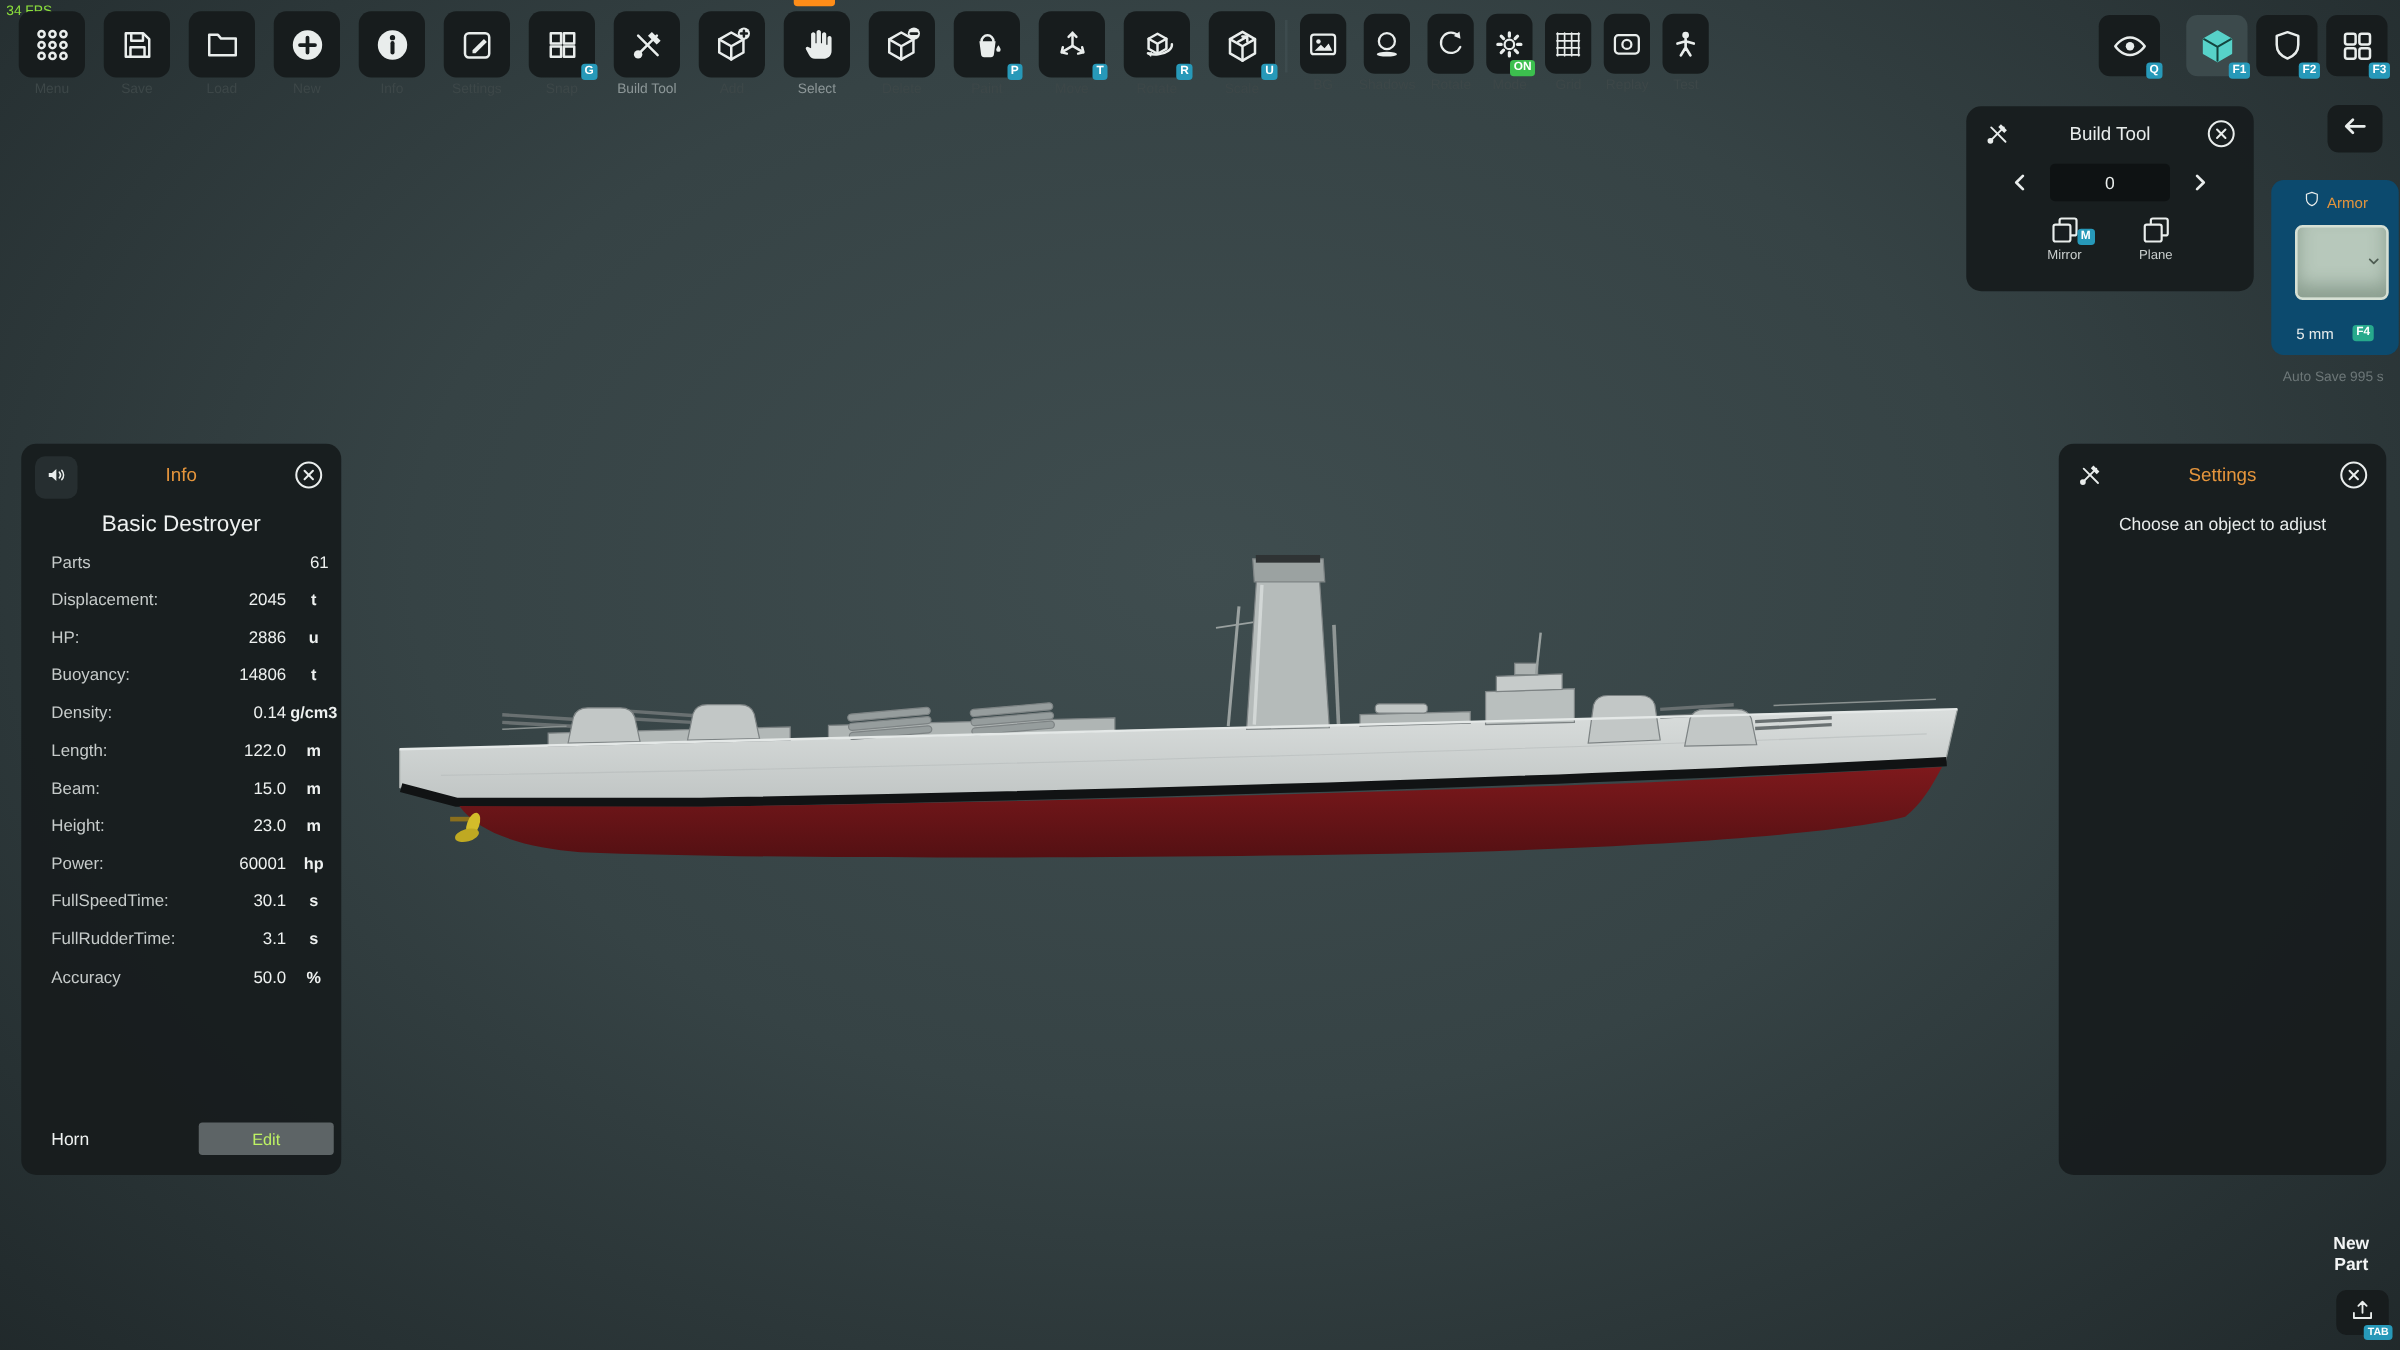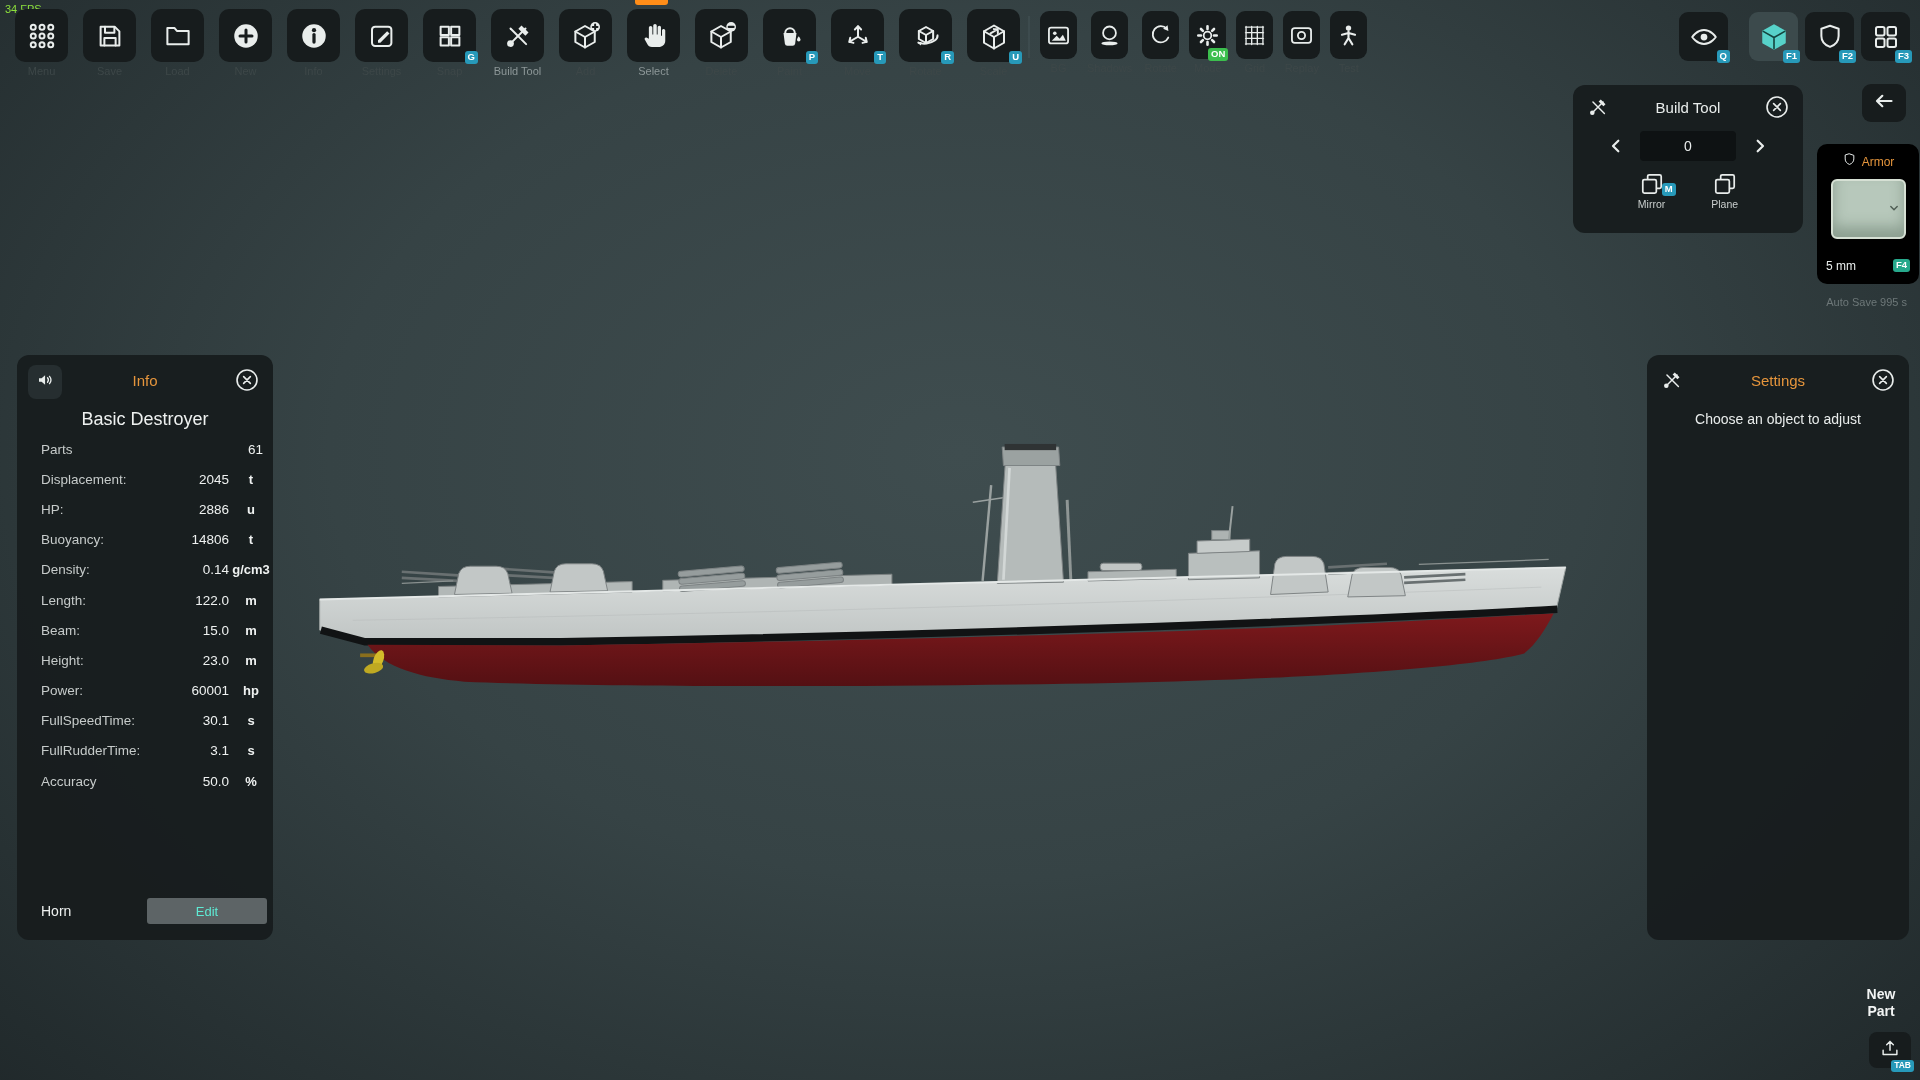--- a/index.html
+++ b/index.html
@@ -39,41 +39,41 @@
   #build-tool-panel .close-btn{top:9px}
   #bt-stepper{display:flex;align-items:center;justify-content:center;gap:14px;margin-top:2px}
   .stepper-chevron{cursor:pointer;display:flex}
   #bt-value{width:96px;height:30px;background:#0e1213;border-radius:4px;color:#e9edec;font-size:14px;text-align:center;line-height:30px;cursor:text}
   #bt-buttons{display:flex;justify-content:center;gap:46px;margin-top:10px}
   .bt-btn{display:flex;flex-direction:column;align-items:center;cursor:pointer}
   .bt-ic{position:relative;display:flex}
   .bt-ic .key-badge{right:-11px;bottom:1px}
   .bt-label{font-size:10.5px;color:#c9cecd;margin-top:1px}
   #back-btn{position:absolute;left:1862px;top:84px;width:44px;height:38px;background:#171c1d;border-radius:9px;display:flex;align-items:center;justify-content:center;cursor:pointer;z-index:21}
-  #armor-panel{position:absolute;left:1817px;top:144px;width:102px;height:140px;background:#000000;border-radius:10px;z-index:20;padding:8px 8px}
+  #armor-panel{position:absolute;left:1817px;top:144px;width:102px;height:140px;background:#0c4a6e;border-radius:10px;z-index:20;padding:8px 19px}
   #armor-header{display:flex;align-items:center;justify-content:center;gap:5px}
   #armor-title{font-size:12px;color:var(--accent,#e5953c)}
   #armor-swatch{margin:8px auto 0;width:75px;height:60px;border-radius:6px;border:2px solid #d6e0d4;position:relative;cursor:pointer;box-shadow:inset 0 -10px 14px rgba(60,82,66,.35)}
   #armor-swatch .chev{position:absolute;right:3px;top:20px;display:flex}
   #armor-bottom{display:flex;align-items:flex-start;justify-content:space-between;margin-top:20px;padding:0 1px}
   #armor-thickness{font-size:12px;color:#e9edec}
   #armor-badge{position:static;background:#27a98c}
   #autosave{position:absolute;right:13px;top:296px;font-size:11px;color:#6d7778;z-index:10}
   #info-panel{left:17px;top:355px;width:256px;height:585px}
   #horn-icon-btn{position:absolute;left:11px;top:10px;width:34px;height:34px;background:#262e30;border-radius:8px;display:flex;align-items:center;justify-content:center;cursor:pointer}
   #ship-name{text-align:center;font-size:18px;color:#eef1f0;margin-top:2px}
   #stats-list{margin-top:4px}
   .stat-row{display:grid;grid-template-columns:1fr 72px 44px;align-items:center;height:30.2px;padding-left:24px}
   .stat-label{font-size:13.5px;color:#c6cbca}
   .stat-value{font-size:13.5px;color:#eef1f0;text-align:right}
   .stat-unit{font-size:13px;font-weight:700;color:#eef1f0;text-align:center}
   .stat-row.nounit .stat-value{grid-column:2/4;padding-right:10px}
   #horn-row{position:absolute;left:24px;right:6px;bottom:16px;display:flex;align-items:center;justify-content:space-between}
   #horn-label{font-size:14px;color:#eef1f0}
-  #edit-btn{width:120px;height:26px;background:#5d6466;border-radius:3px;color:#5eead4;font-size:13px;display:flex;align-items:center;justify-content:center;cursor:pointer}
+  #edit-btn{width:108px;height:26px;background:#5d6466;border-radius:3px;color:#bef264;font-size:13px;display:flex;align-items:center;justify-content:center;cursor:pointer}
   #settings-panel{left:1647px;top:355px;width:262px;height:585px}
   #settings-header-icon{position:absolute;left:14px;top:14px;display:flex}
   #settings-msg{text-align:center;font-size:14px;color:#e9edec;margin-top:4px}
   #new-part-label{position:absolute;right:8px;top:986px;width:62px;text-align:center;font-size:14px;font-weight:700;color:#f2f4f4;line-height:1.2;z-index:10}
   #new-part-btn{position:absolute;left:1869px;top:1032px;width:42px;height:36px;background:#171c1d;border-radius:8px;display:flex;align-items:center;justify-content:center;cursor:pointer;z-index:10}
   #new-part-btn .key-badge{font-size:8.5px;right:-3px;bottom:-4px}
 </style>
 </head>
 <body>
 

